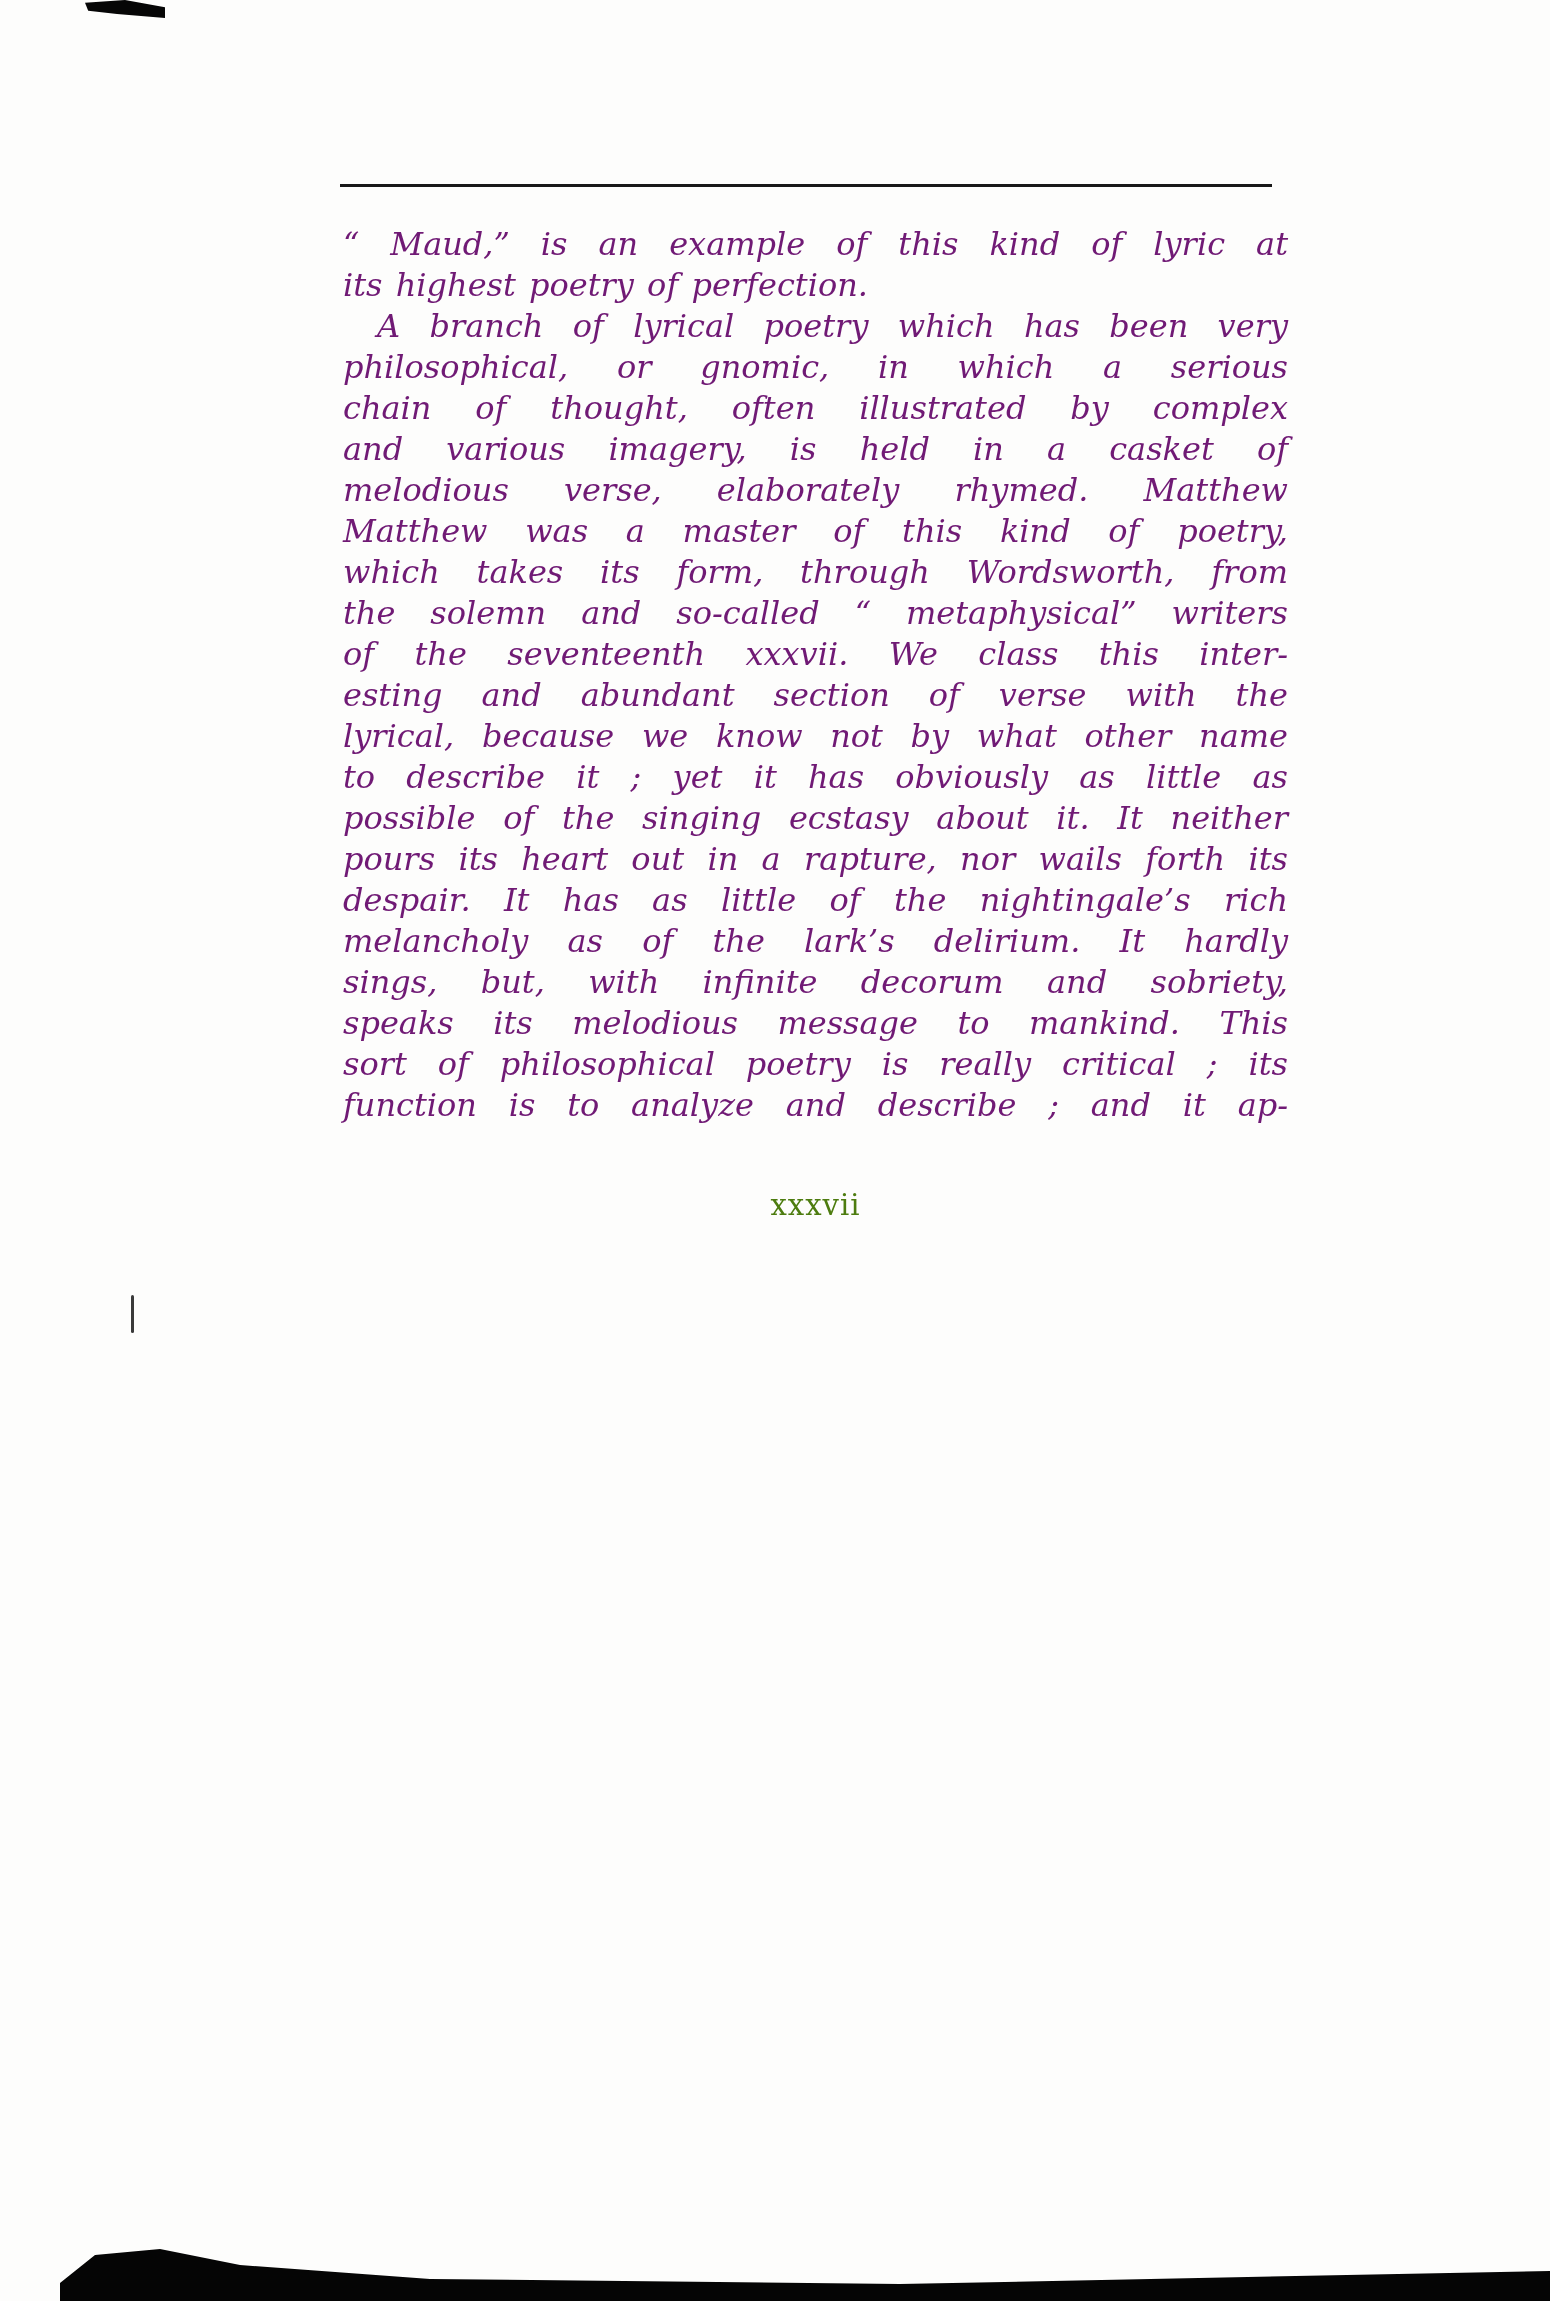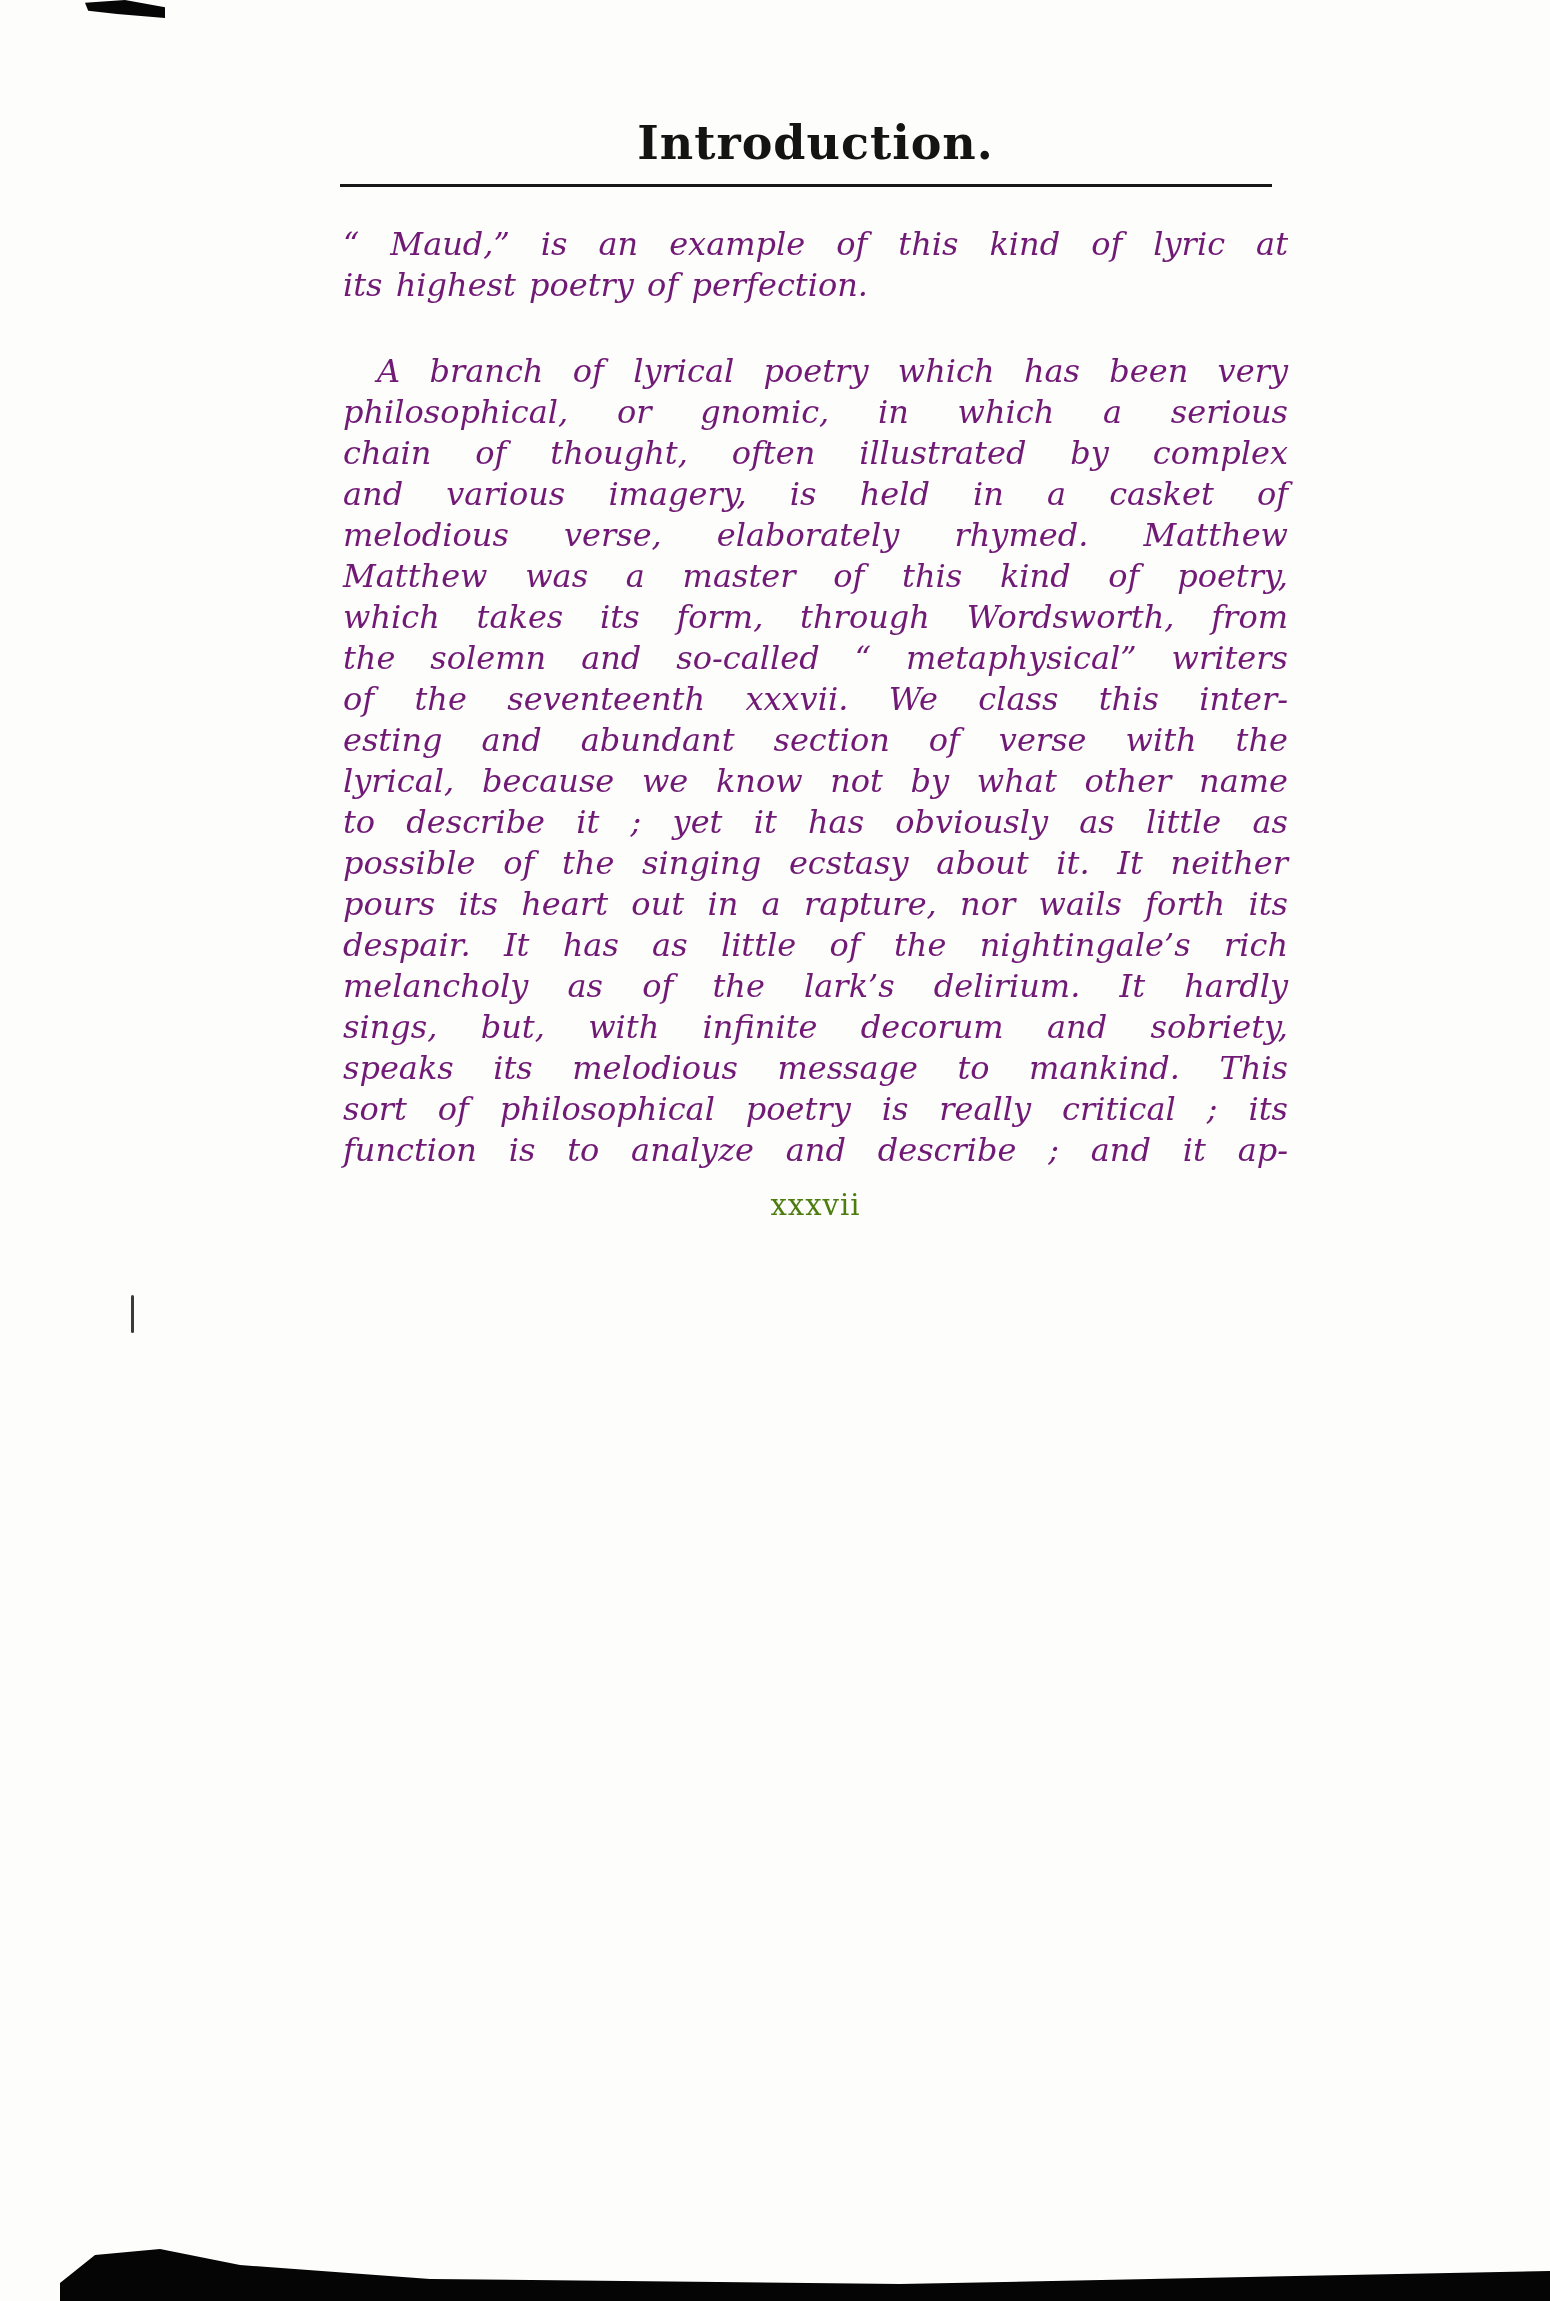--- a/index.html
+++ b/index.html
@@ -50,21 +50,20 @@
   .line {
     text-align: justify;
     text-align-last: justify;
     word-spacing: 3px;
   }
   .line.no-just {
     text-align-last: left;
   }
   .line.indent {
     text-indent: 34px;
-    margin-top: 45px;
   }
   .page-number {
     position: absolute;
     top: 1188px;
     left: 343px;
     width: 945px;
     text-align: center;
     font-size: 29px;
     letter-spacing: 1px;
     color: #4d7c0f;
@@ -98,21 +97,20 @@
     border-radius: 2px;
   }
 </style>
 </head>
 <body>
 
 <div class="page">
 
   <div class="artifact-top-left"></div>
 
-  <h1 class="title">Introduction.</h1>
 
   <div class="title-rule"></div>
 
   <div class="body-text">
       <div class="line">“ Maud,” is an example of this kind of lyric at</div>
       <div class="line no-just">its highest poetry of perfection.</div>
       <div class="line indent">A branch of lyrical poetry which has been very</div>
       <div class="line">philosophical, or gnomic, in which a serious</div>
       <div class="line">chain of thought, often illustrated by complex</div>
       <div class="line">and various imagery, is held in a casket of</div>

